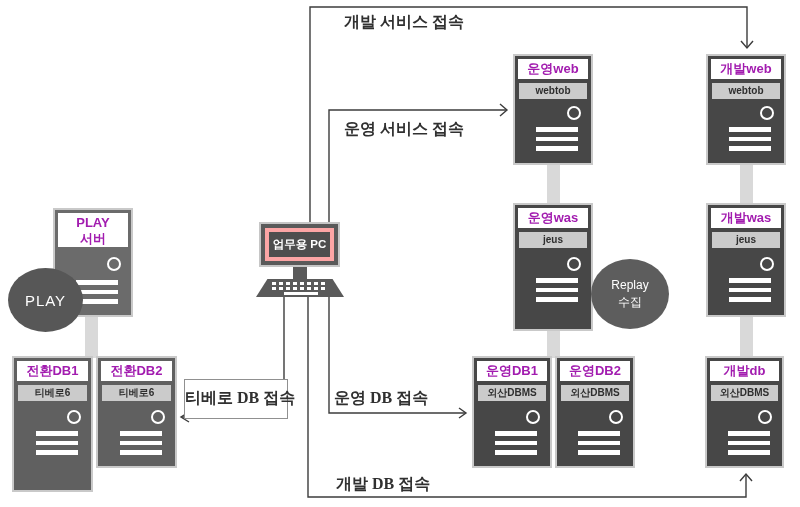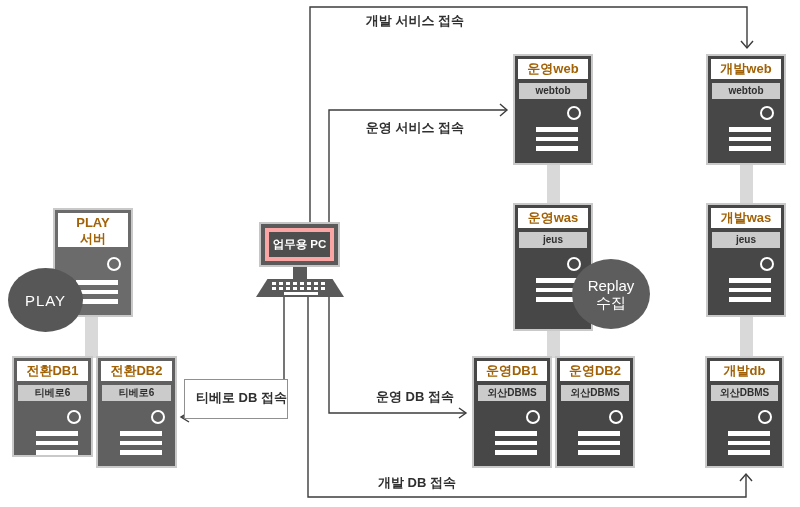--- a/index.html
+++ b/index.html
@@ -4,38 +4,38 @@
 <style>
   html,body{margin:0;padding:0;background:#fff;}
   #stage{position:relative;width:800px;height:507px;background:#ffffff;overflow:hidden;
          font-family:"Liberation Sans",sans-serif;}
   svg.wires{position:absolute;left:0;top:0;z-index:1;}
   .bar{position:absolute;width:13px;background:#d9d9d9;z-index:2;}
   .server{position:absolute;box-sizing:border-box;border:2px solid #c9c9c9;z-index:3;}
   .server.dark{background:#474747;}
   .server.mid{background:#606060;}
   .server.play{background:#6b6b6b;}
-  .srv-title{margin:3px 3px 0 3px;background:#ffffff;color:#a16207;text-align:center;
+  .srv-title{margin:3px 3px 0 3px;background:#ffffff;color:#a21caf;text-align:center;
              font-size:13px;font-weight:bold;height:20px;line-height:20px;overflow:hidden;}
   .srv-title.two{height:34px;line-height:16px;padding-top:2px;box-sizing:border-box;}
   .srv-band{margin:4px 4px 0 4px;background:#cbcbcb;color:#2e2e2e;text-align:center;
             font-size:10px;font-weight:bold;height:16px;line-height:16px;}
   .led{position:absolute;right:10px;width:10px;height:10px;border:2.5px solid #fff;
        border-radius:50%;}
   .vents{position:absolute;left:0;right:0;text-align:center;}
   .vents i{display:block;width:42px;height:4.5px;background:#fff;margin:5px auto 0 auto;
            transform:translateX(4px);}
   .badge{position:absolute;border-radius:50%;color:#fff;display:flex;flex-direction:column;
          align-items:center;justify-content:center;z-index:5;text-align:center;}
   .badge.play{left:8px;top:268px;width:75px;height:64px;background:#575757;
               font-size:15px;letter-spacing:1px;}
-  .badge.replay{left:572px;top:259px;width:78px;height:70px;background:#5d5d5d;
-                font-size:15px;line-height:17px;}
-  .edge-label{position:absolute;font-size:13px;font-weight:bold;color:#303030;
-              text-align:right;z-index:4;white-space:nowrap;}
+  .badge.replay{left:591px;top:259px;width:78px;height:70px;background:#5d5d5d;
+                font-size:12px;line-height:17px;}
+  .edge-label{position:absolute;font-size:16px;font-weight:bold;color:#303030;
+              text-align:left;z-index:4;white-space:nowrap;font-family:Liberation Serif, serif;}
   .edge-label.boxed{border:1px solid #909090;background:#fff;line-height:36px;}
   
   .monitor{position:absolute;left:259px;top:222px;width:81px;height:45px;background:#5a5a5a;
            border:2px solid #c6c6c6;box-sizing:border-box;z-index:3;}
   .screen{position:absolute;left:4px;top:4px;right:4px;bottom:4px;border:4px solid #fca5a5;
           background:#4e4e4e;color:#fff;font-size:11.5px;font-weight:bold;
           display:flex;align-items:center;justify-content:center;white-space:nowrap;}
   .stand{position:absolute;left:293px;top:267px;width:14px;height:13px;background:#5a5a5a;z-index:3;}
   .keyboard{position:absolute;left:256px;top:279px;width:88px;height:18px;background:#5a5a5a;
             clip-path:polygon(13% 0,87% 0,100% 100%,0 100%);z-index:3;}
@@ -80,21 +80,21 @@
     <div class="vents" style="top:65px;">
         <i></i>
         <i></i>
         <i></i>
       </div>
   </div>
   <div class="badge play">
     <span>PLAY</span>
   </div>
 
-  <div class="server mid" style="left:12px;top:356px;width:81px;height:101px;">
+  <div class="server mid" style="left:12px;top:356px;width:81px;height:136px;">
     <div class="srv-title">전환DB1</div>
     <div class="srv-band">티베로6</div>
     <div class="led" style="top:52px;"></div>
     <div class="vents" style="top:68px;">
         <i></i>
         <i></i>
         <i></i>
       </div>
   </div>
   <div class="server mid" style="left:96px;top:356px;width:81px;height:112px;">

